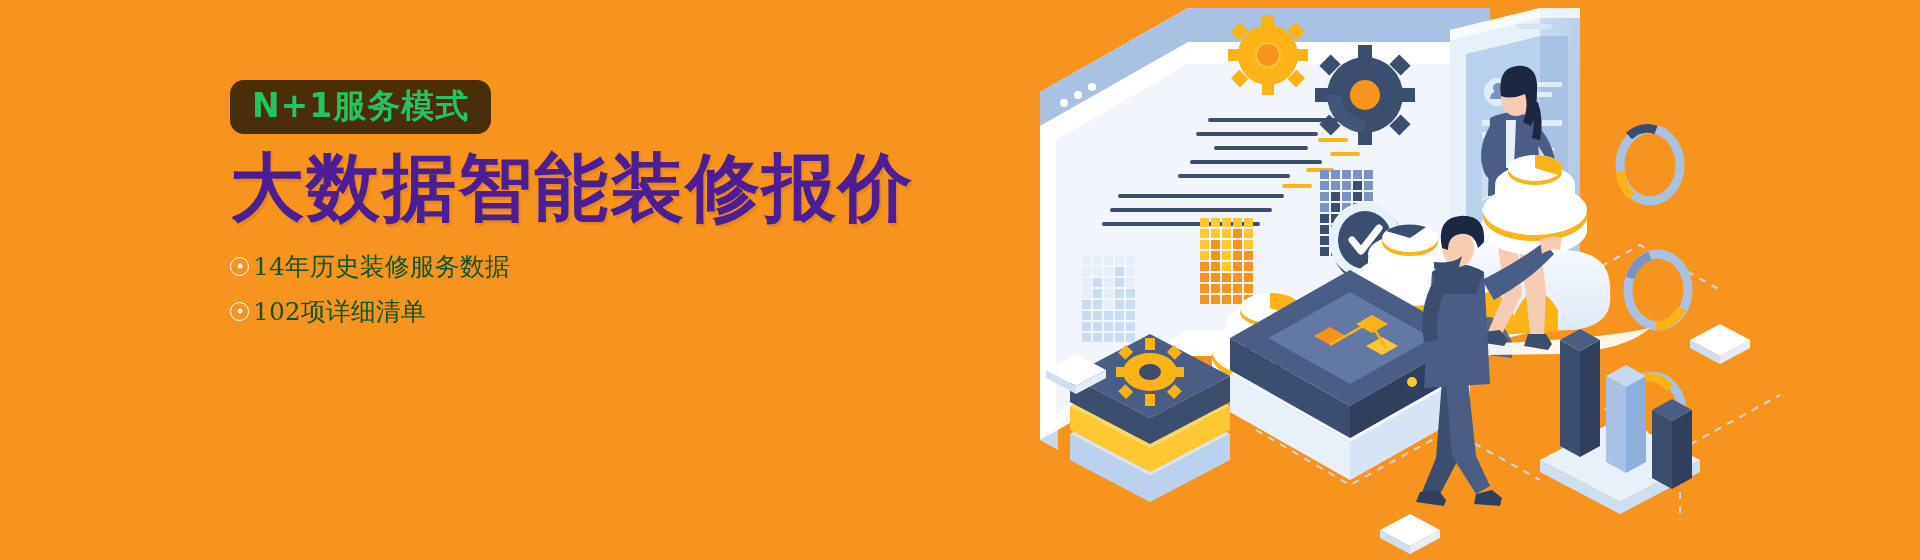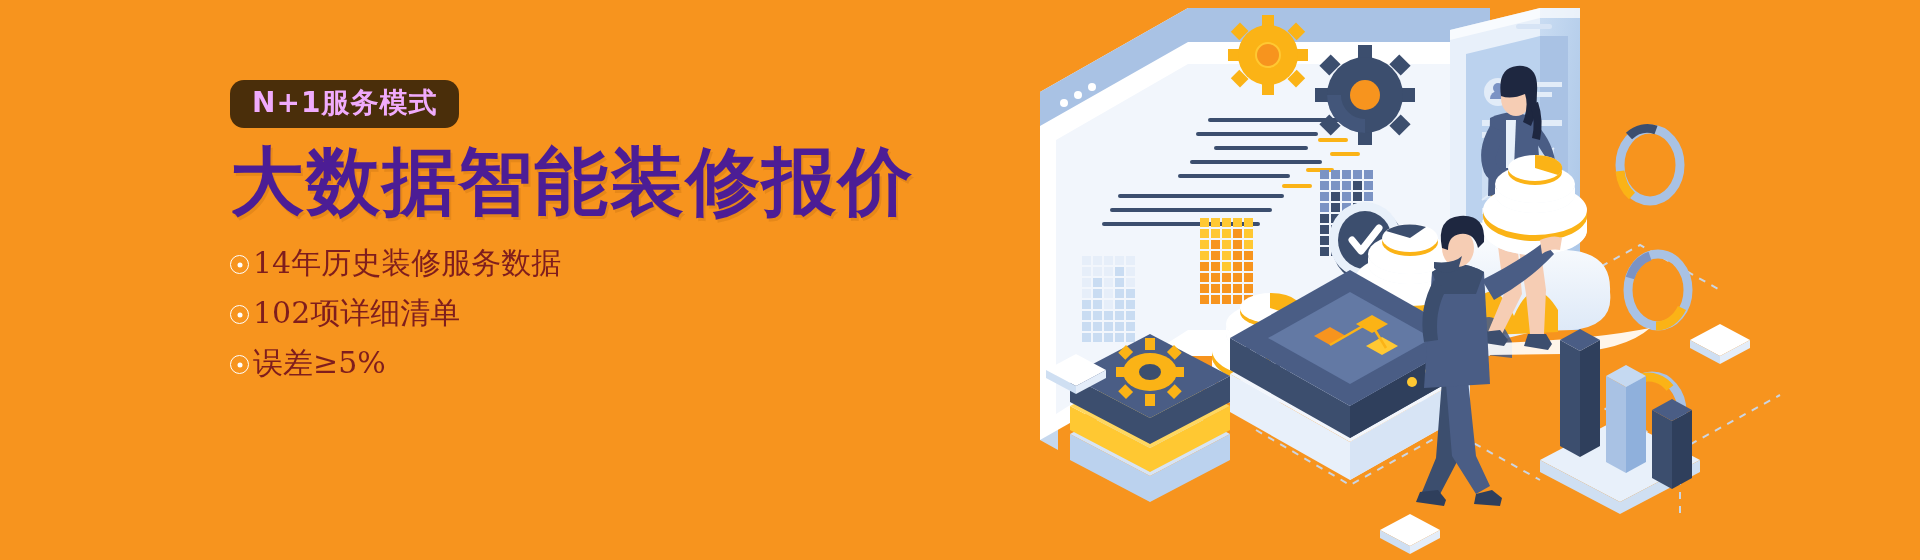--- a/index.html
+++ b/index.html
@@ -20,22 +20,22 @@
   .text-block {
     position: absolute;
     left: 230px;
     top: 80px;
     width: 740px;
     z-index: 40;
   }
   .badge {
     display: inline-block;
     background: #4A2E0A;
-    color: #f0abfc;
-    font-size: 28px;
+    color: #22c55e;
+    font-size: 33px;
     font-weight: bold;
     letter-spacing: 1px;
     padding: 7px 22px 9px 22px;
     border-radius: 14px;
     line-height: 1.15;
     white-space: nowrap;
     font-family: "DejaVu Sans", "Liberation Sans", sans-serif;
   }
   .headline {
     margin-top: 14px;
@@ -54,22 +54,22 @@
     position: relative;
     width: 640px;
   }
   .bullet-col {
     display: inline-block;
     vertical-align: top;
   }
   .bullet-col.left  { width: 300px; }
   .bullet-col.right { width: 320px; }
   .bullet {
-    color: #7f1d1d;
-    font-size: 30px;
+    color: #14532d;
+    font-size: 25px;
     line-height: 1.0;
     margin-bottom: 20px;
     white-space: nowrap;
     font-family: "DejaVu Serif", "Liberation Serif", serif;
   }
   .bullet .dot {
     display: inline-block;
     width: 17px;
     height: 17px;
     border: 1.6px solid #FFFFFF;
@@ -111,23 +111,20 @@
     <div class="headline">大数据智能装修报价</div>
 
     <div class="bullets">
 
       <div class="bullet-col left">
         <div class="bullet">
           <span class="dot"></span><span>14年历史装修服务数据</span>
         </div>
         <div class="bullet">
           <span class="dot"></span><span>102项详细清单</span>
-        </div>
-        <div class="bullet">
-          <span class="dot"></span><span>误差≥5%</span>
         </div>
       </div>
 
 
     </div>
   </div>
 
   <div id="illu">
   <svg width="900" height="560" viewBox="0 0 900 560" xmlns="http://www.w3.org/2000/svg">
     <defs>

